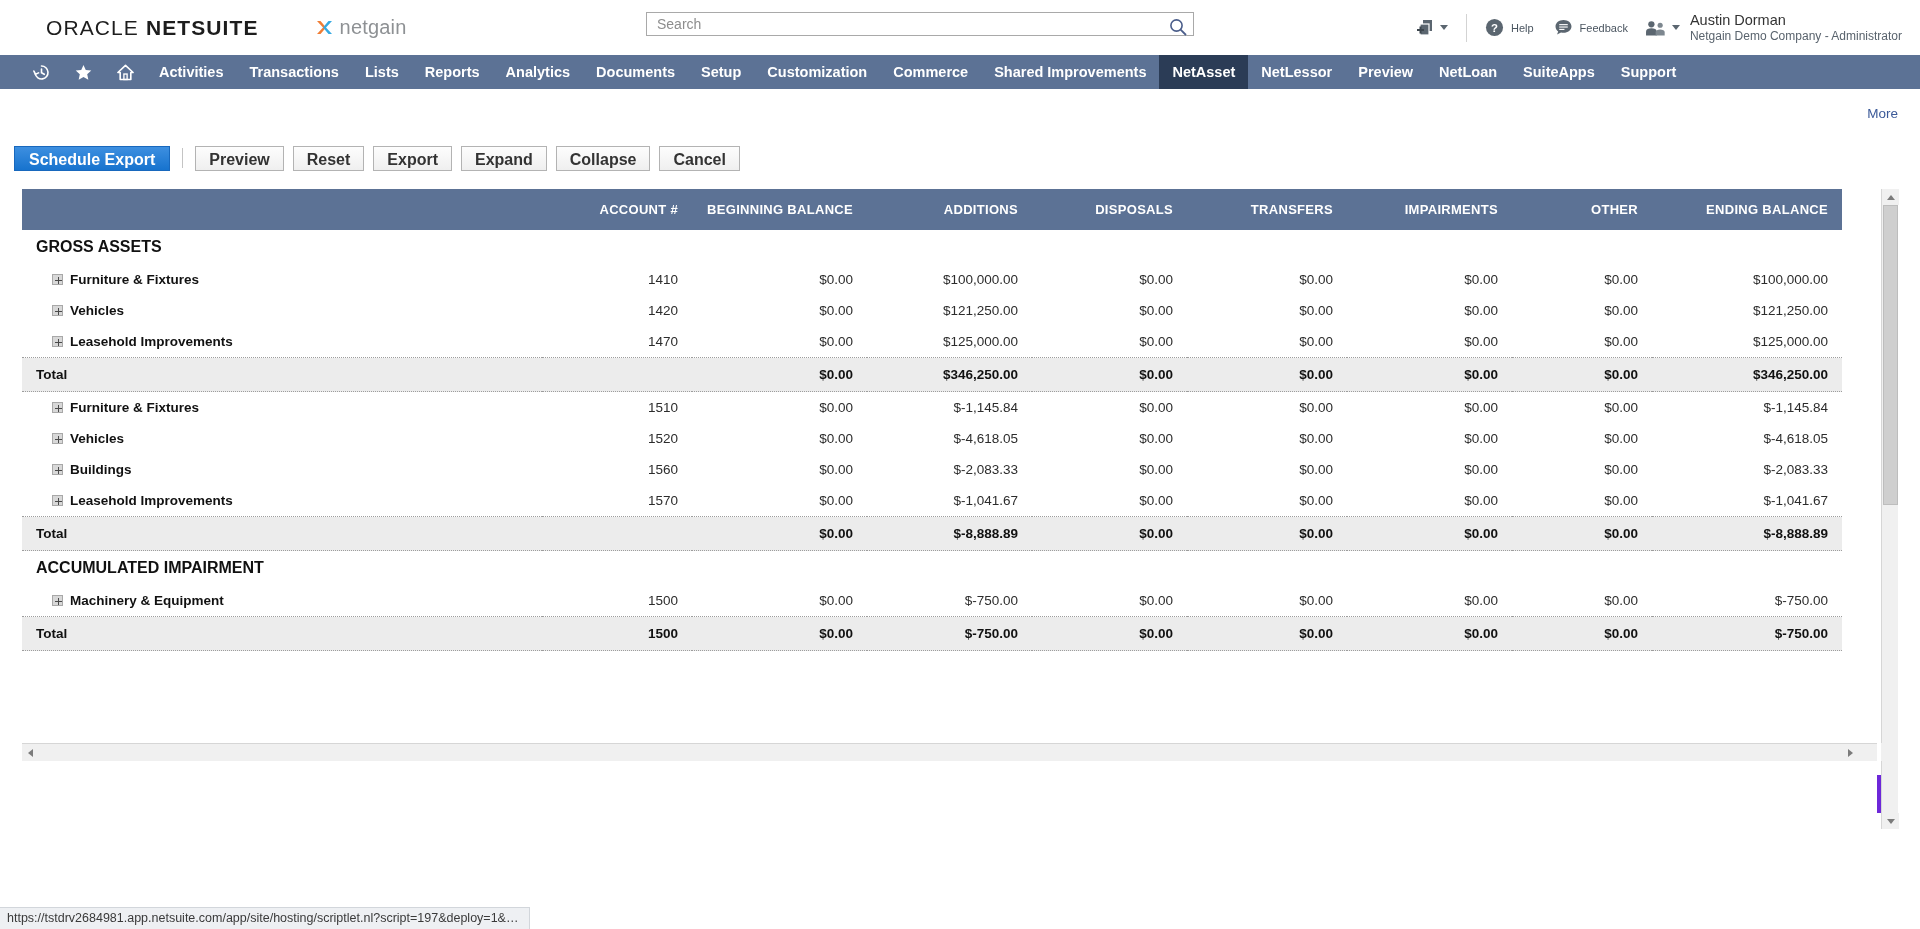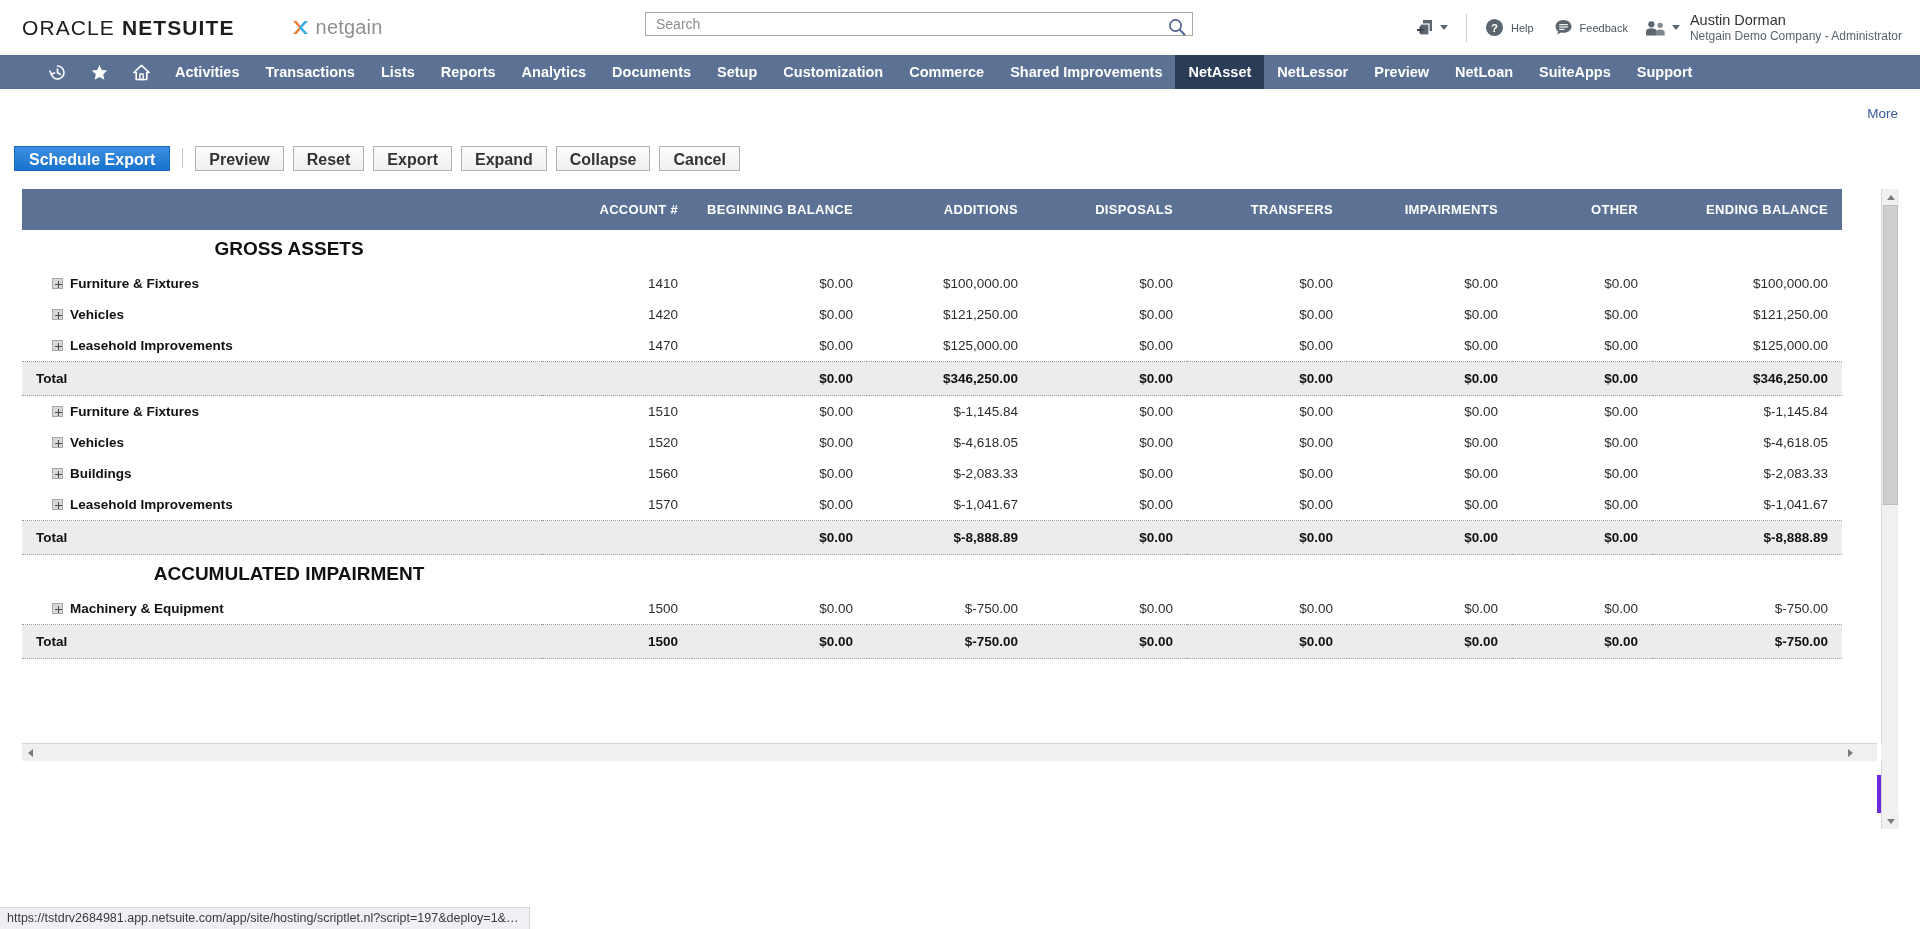--- a/index.html
+++ b/index.html
@@ -11,20 +11,21 @@
     overflow: hidden;
   }
 
   
   .topbar {
     height: 55px;
     background: #ffffff;
     display: flex;
     align-items: center;
     position: relative;
+    margin-left: 24px;
   }
   .logo-block {
     display: flex;
     align-items: center;
     margin-left: 22px;
   }
   .oracle-logo {
     font-size: 21px;
     letter-spacing: 1.1px;
     color: #1d1d1d;
@@ -45,21 +46,21 @@
     flex: none;
   }
   .netgain-text {
     font-size: 20px;
     color: #8e9194;
     letter-spacing: .2px;
   }
 
   .search-wrap {
     position: absolute;
-    left: 645px;
+    left: 622px;
     top: 12px;
     width: 548px;
     height: 24px;
   }
   .search-input {
     width: 100%; height: 100%;
     border: 1px solid #a9a9a9;
     background: #fff;
     padding: 0 34px 0 10px;
     font-size: 14px;
@@ -120,21 +121,21 @@
   .user-names { margin-left: 10px; line-height: 1.25; }
   .user-name { font-size: 14.5px; color: #333; }
   .user-role { font-size: 12px; color: #59636d; }
 
   
   .navbar {
     height: 34px;
     background: #5c7295;
     display: flex;
     align-items: stretch;
-    padding-left: 36px;
+    padding-left: 20px;
   }
   .nav-icon {
     display: flex; align-items: center; justify-content: center;
     width: 42px;
     cursor: pointer;
   }
   .nav-item {
     display: flex; align-items: center;
     padding: 0 13px;
     color: #ffffff;
@@ -239,24 +240,23 @@
     white-space: nowrap;
   }
   td.num {
     text-align: right;
     padding: 8px 14px 8px 0;
     color: #2c2c2c;
     white-space: nowrap;
   }
   tr.section-row td {
     font-weight: bold;
-    font-size: 19px;
+    font-size: 16px;
     color: #111;
     padding-bottom: 8px;
-    text-align: center;
   }
   tr.detail-row td.lbl { padding-left: 30px; font-weight: bold; }
   tr.total-row {
     background: #ececec;
     border-top: 1px dotted #9d9d9d;
     border-bottom: 1px dotted #9d9d9d;
   }
   tr.total-row td {
     font-weight: bold;
     color: #111;

